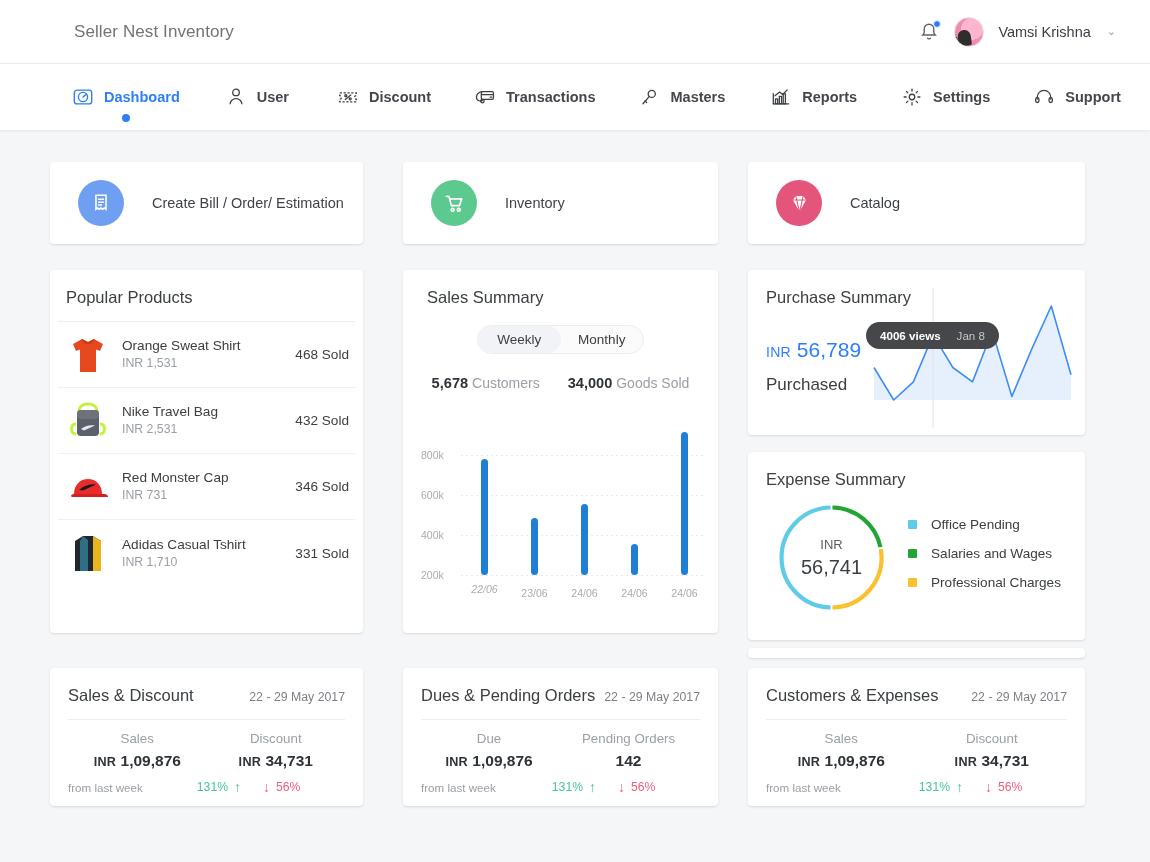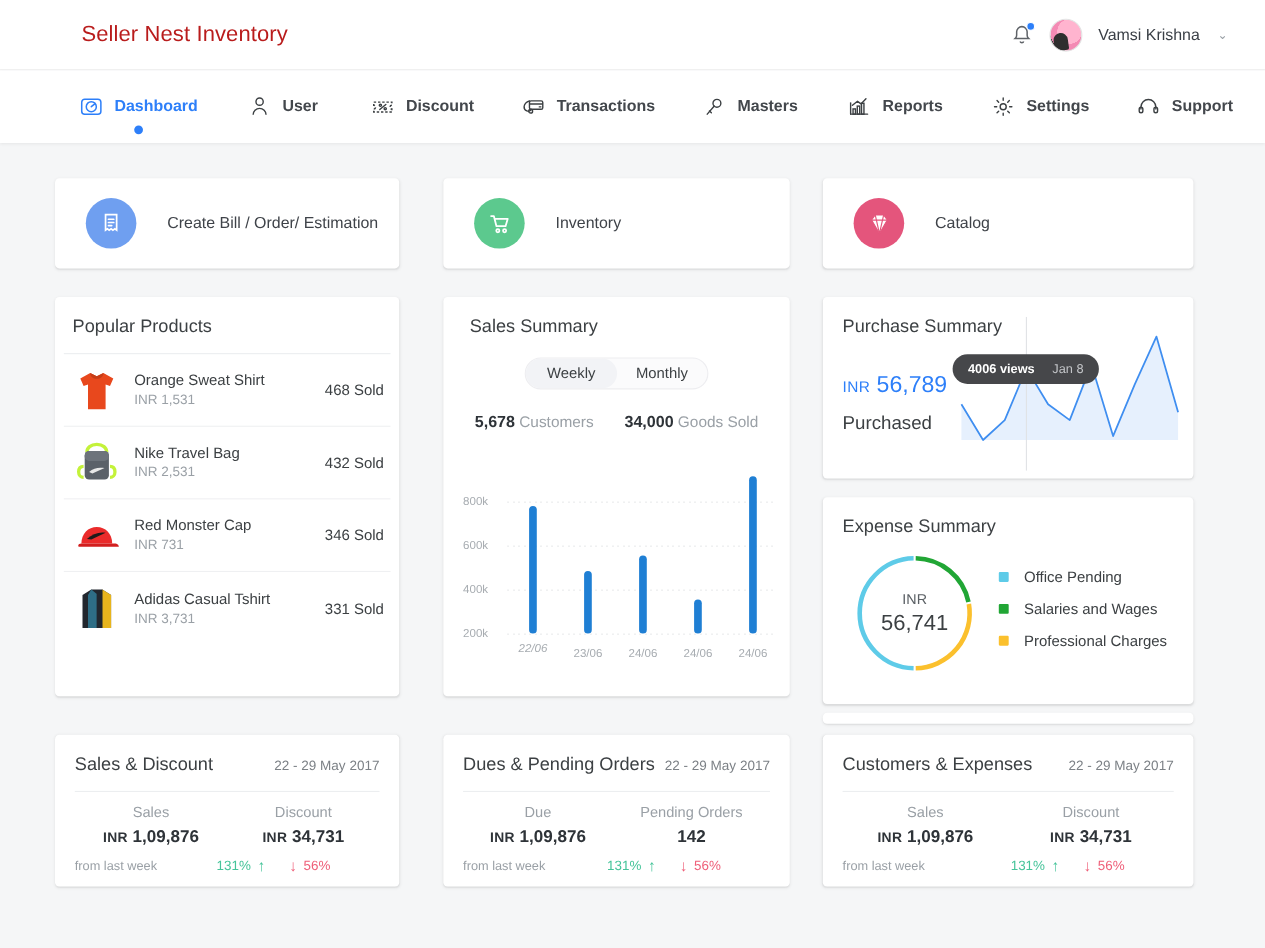--- a/index.html
+++ b/index.html
@@ -20,21 +20,21 @@
 
   
   .topbar {
     position: absolute; left: 0; top: 0; width: 1150px; height: 64px;
     background: #ffffff;
     border-bottom: 1px solid #ececec;
     display: flex; align-items: center;
   }
   .brand {
     margin-left: 74px;
-    font-size: 20px; color: #b91c1c; letter-spacing: .1px;
+    font-size: 17px; color: #737373; letter-spacing: .1px;
   }
   .topbar-right {
     margin-left: auto; margin-right: 34px;
     display: flex; align-items: center; gap: 14px;
   }
   .bell-wrap { position: relative; width: 22px; height: 24px; cursor: pointer; }
   .bell-dot {
     position: absolute; right: -1px; top: 0px; width: 8px; height: 8px;
     border-radius: 50%; background: #2d7ff9; border: 1.5px solid #fff;
   }
@@ -373,21 +373,21 @@
         <div class="pp-thumb">
           <svg viewBox="0 0 48 46" width="48" height="46">
             <path d="M19 6h10l8 5v30H11V11z" fill="#22272e"></path>
             <path d="M19 6l5 4V41h-8V11z" fill="#2e6e86"></path>
             <path d="M29 6l8 5v30h-8z" fill="#e8b51d"></path>
             <path d="M24 10l5-4v35h-5z" fill="#22272e"></path>
           </svg>
         </div>
         <div class="pp-info">
           <div class="pp-name">Adidas Casual Tshirt</div>
-          <div class="pp-price">INR  3,731</div>
+          <div class="pp-price">INR  1,710</div>
         </div>
         <div class="pp-sold">331 Sold</div>
       </div>
     </div>
 
     <div class="card" id="sales">
       <div class="panel-title" style="padding-left:24px">Sales Summary</div>
 
       <div class="seg">
         <div class="seg-btn on">Weekly</div>

